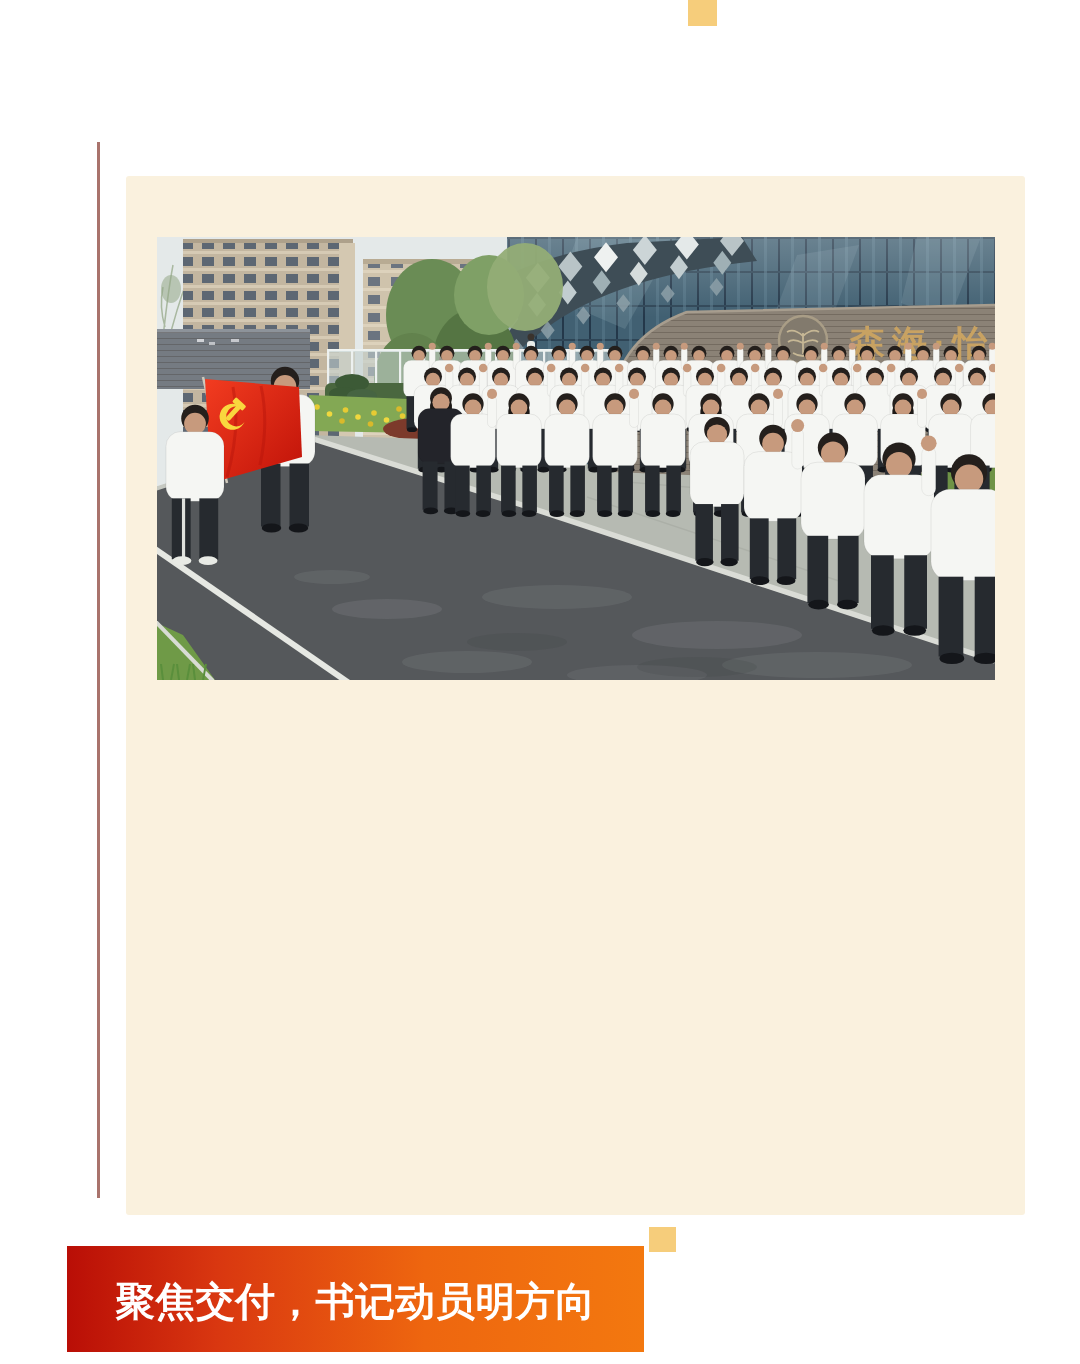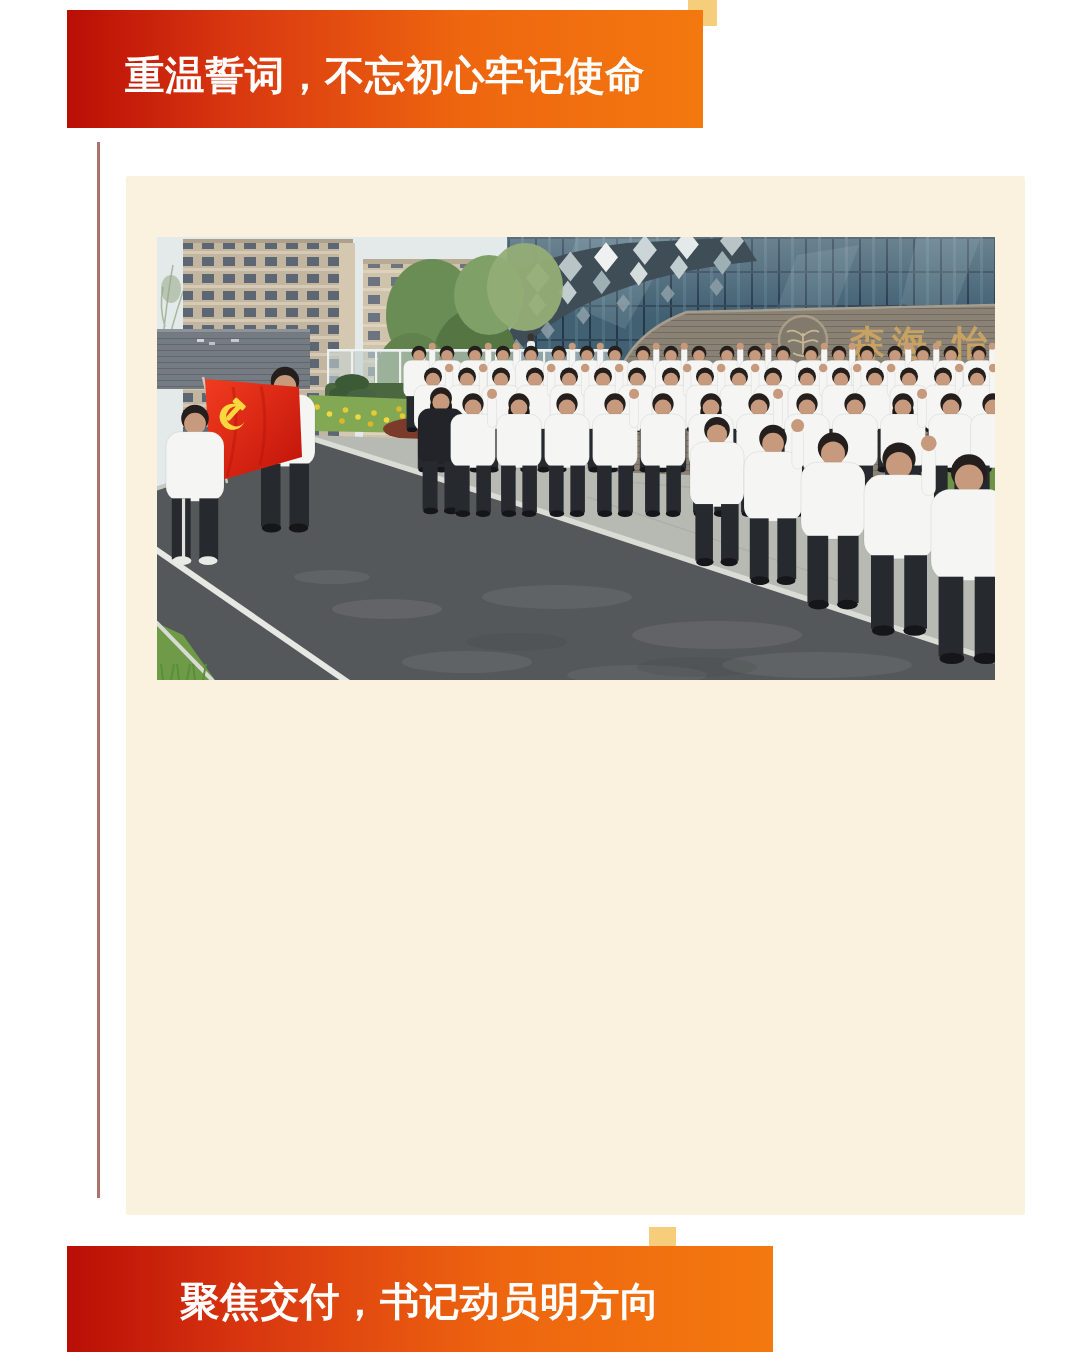--- a/index.html
+++ b/index.html
@@ -4,43 +4,40 @@
 <style>
   html,body{margin:0;padding:0;background:#ffffff;}
   .page{position:relative;width:1080px;height:1364px;background:#ffffff;overflow:hidden;
         font-family:"Liberation Sans","DejaVu Sans",sans-serif;}
   .gold-sq{position:absolute;background:#f6cd7b;z-index:1;}
   .gold-sq.top{left:688px;top:0px;width:29px;height:26px;}
   .gold-sq.bottom{left:649px;top:1227px;width:27px;height:25px;}
   .banner{position:absolute;z-index:2;display:flex;align-items:center;justify-content:center;
           background:linear-gradient(90deg,#b90e06 0%,#d93710 26%,#ee660f 62%,#f3780f 100%);}
   .banner.top{left:67px;top:10px;width:636px;height:118px;padding-top:0;}
-  .banner.bottom{left:67px;top:1246px;width:706px;height:106px;}
+  .banner.bottom{left:67px;top:1246px;width:577px;height:106px;}
   .banner .title{color:#ffffff;font-size:39.5px;font-weight:700;letter-spacing:0.5px;
                  padding-top:14px;white-space:nowrap;}
   .banner.bottom .title{padding-top:6px;}
   .accent-line{position:absolute;left:97px;top:142px;width:3px;height:1056px;background:#a9736c;z-index:0;}
   .card{position:absolute;left:126px;top:176px;width:899px;height:1039px;background:#faf1de;
         border-radius:3px;z-index:0;}
   .photo{position:absolute;left:157px;top:237px;width:838px;height:443px;z-index:1;overflow:hidden;}
   .paragraph{position:absolute;left:157px;top:737px;width:842px;z-index:1;}
   .paragraph .line{height:72px;line-height:72px;font-size:42px;font-weight:600;color:#1d1d1d;
                    letter-spacing:1.4px;white-space:nowrap;}
   .paragraph .line.indent{padding-left:86px;}
   svg text{font-family:"Liberation Sans","DejaVu Sans",sans-serif;}
 </style>
 </head>
 <body>
 
 <div class="page">
 
   <div class="gold-sq top"></div>
-  <div class="banner top">
-    <span class="title">重温誓词，不忘初心牢记使命</span>
-  </div>
 
   <div class="accent-line"></div>
 
   <div class="card"></div>
 
   <svg class="photo" viewBox="0 0 838 443" xmlns="http://www.w3.org/2000/svg">
     <defs>
       <pattern id="winTan" width="21" height="17" patternUnits="userSpaceOnUse">
         <rect width="21" height="17" fill="#c3b6a0"></rect>
         <rect x="3" y="3" width="12" height="9" fill="#5d6773"></rect>

